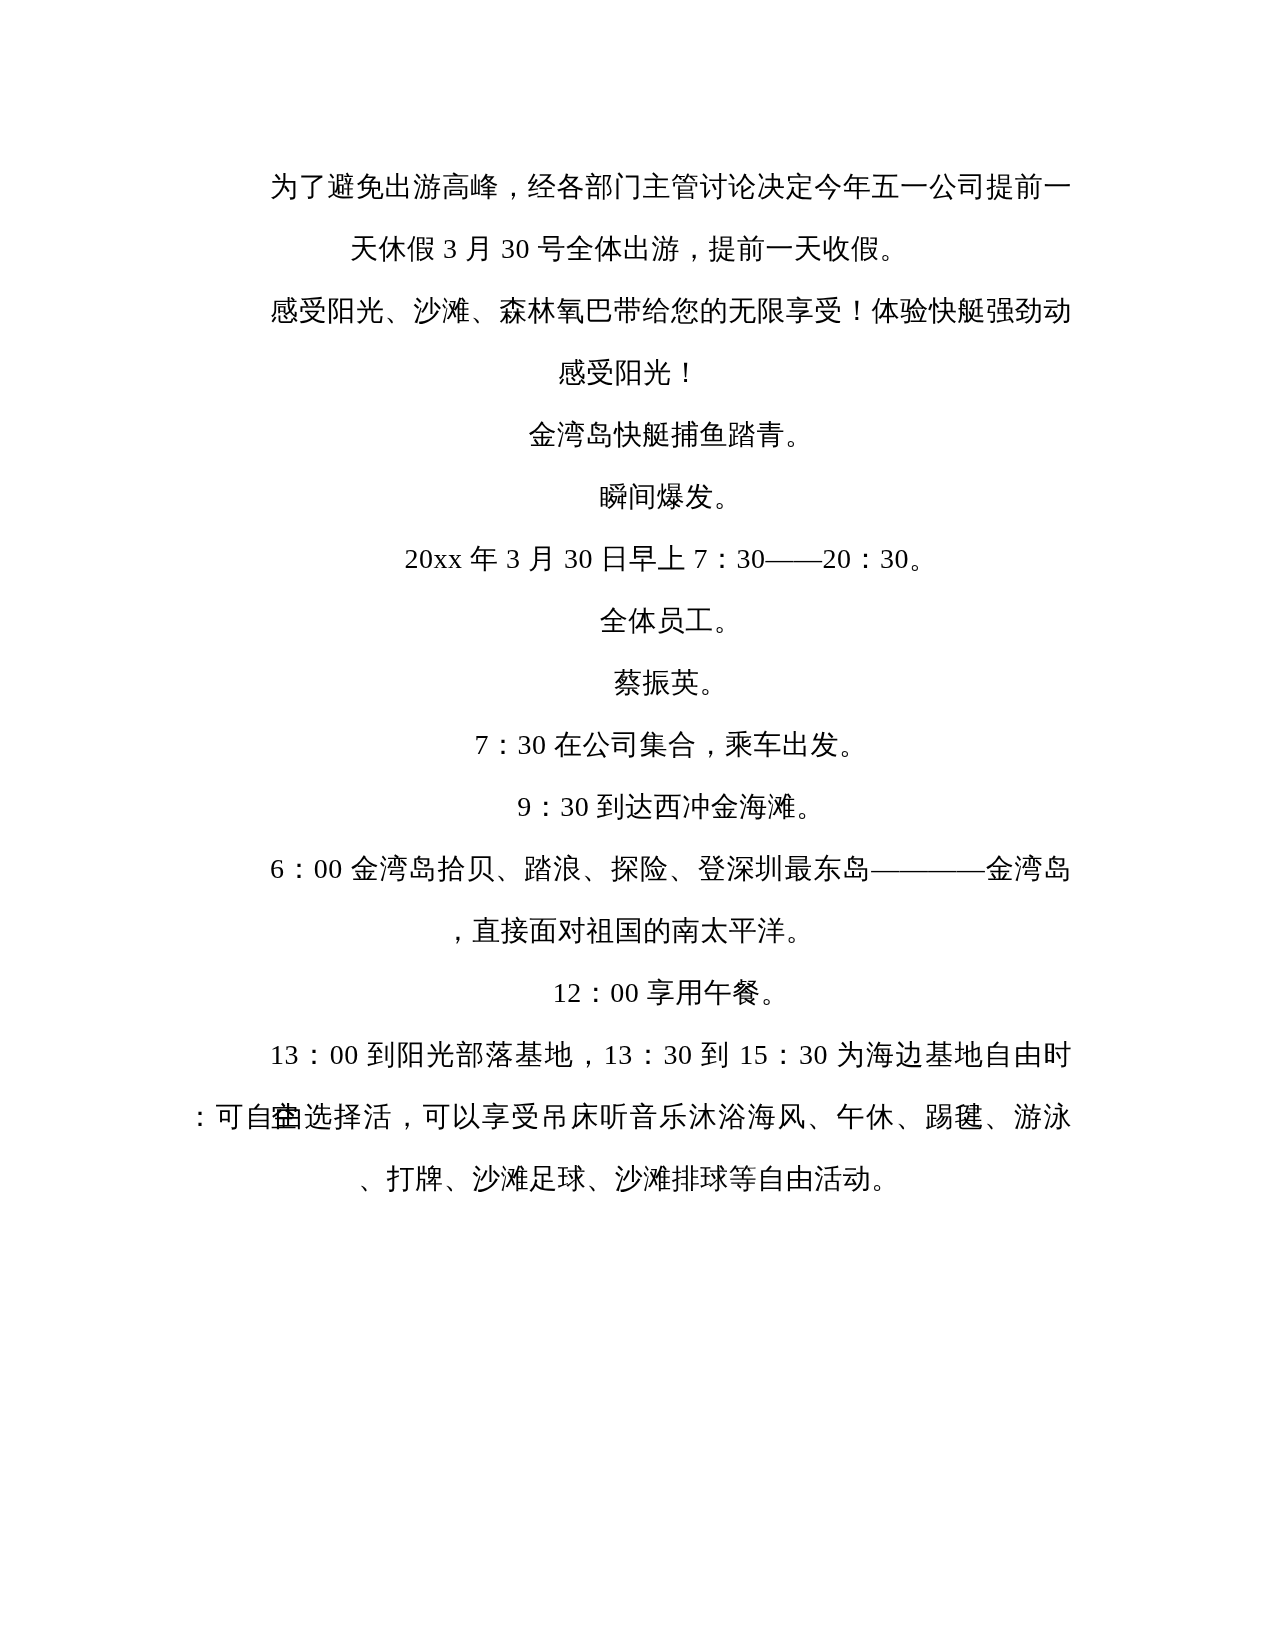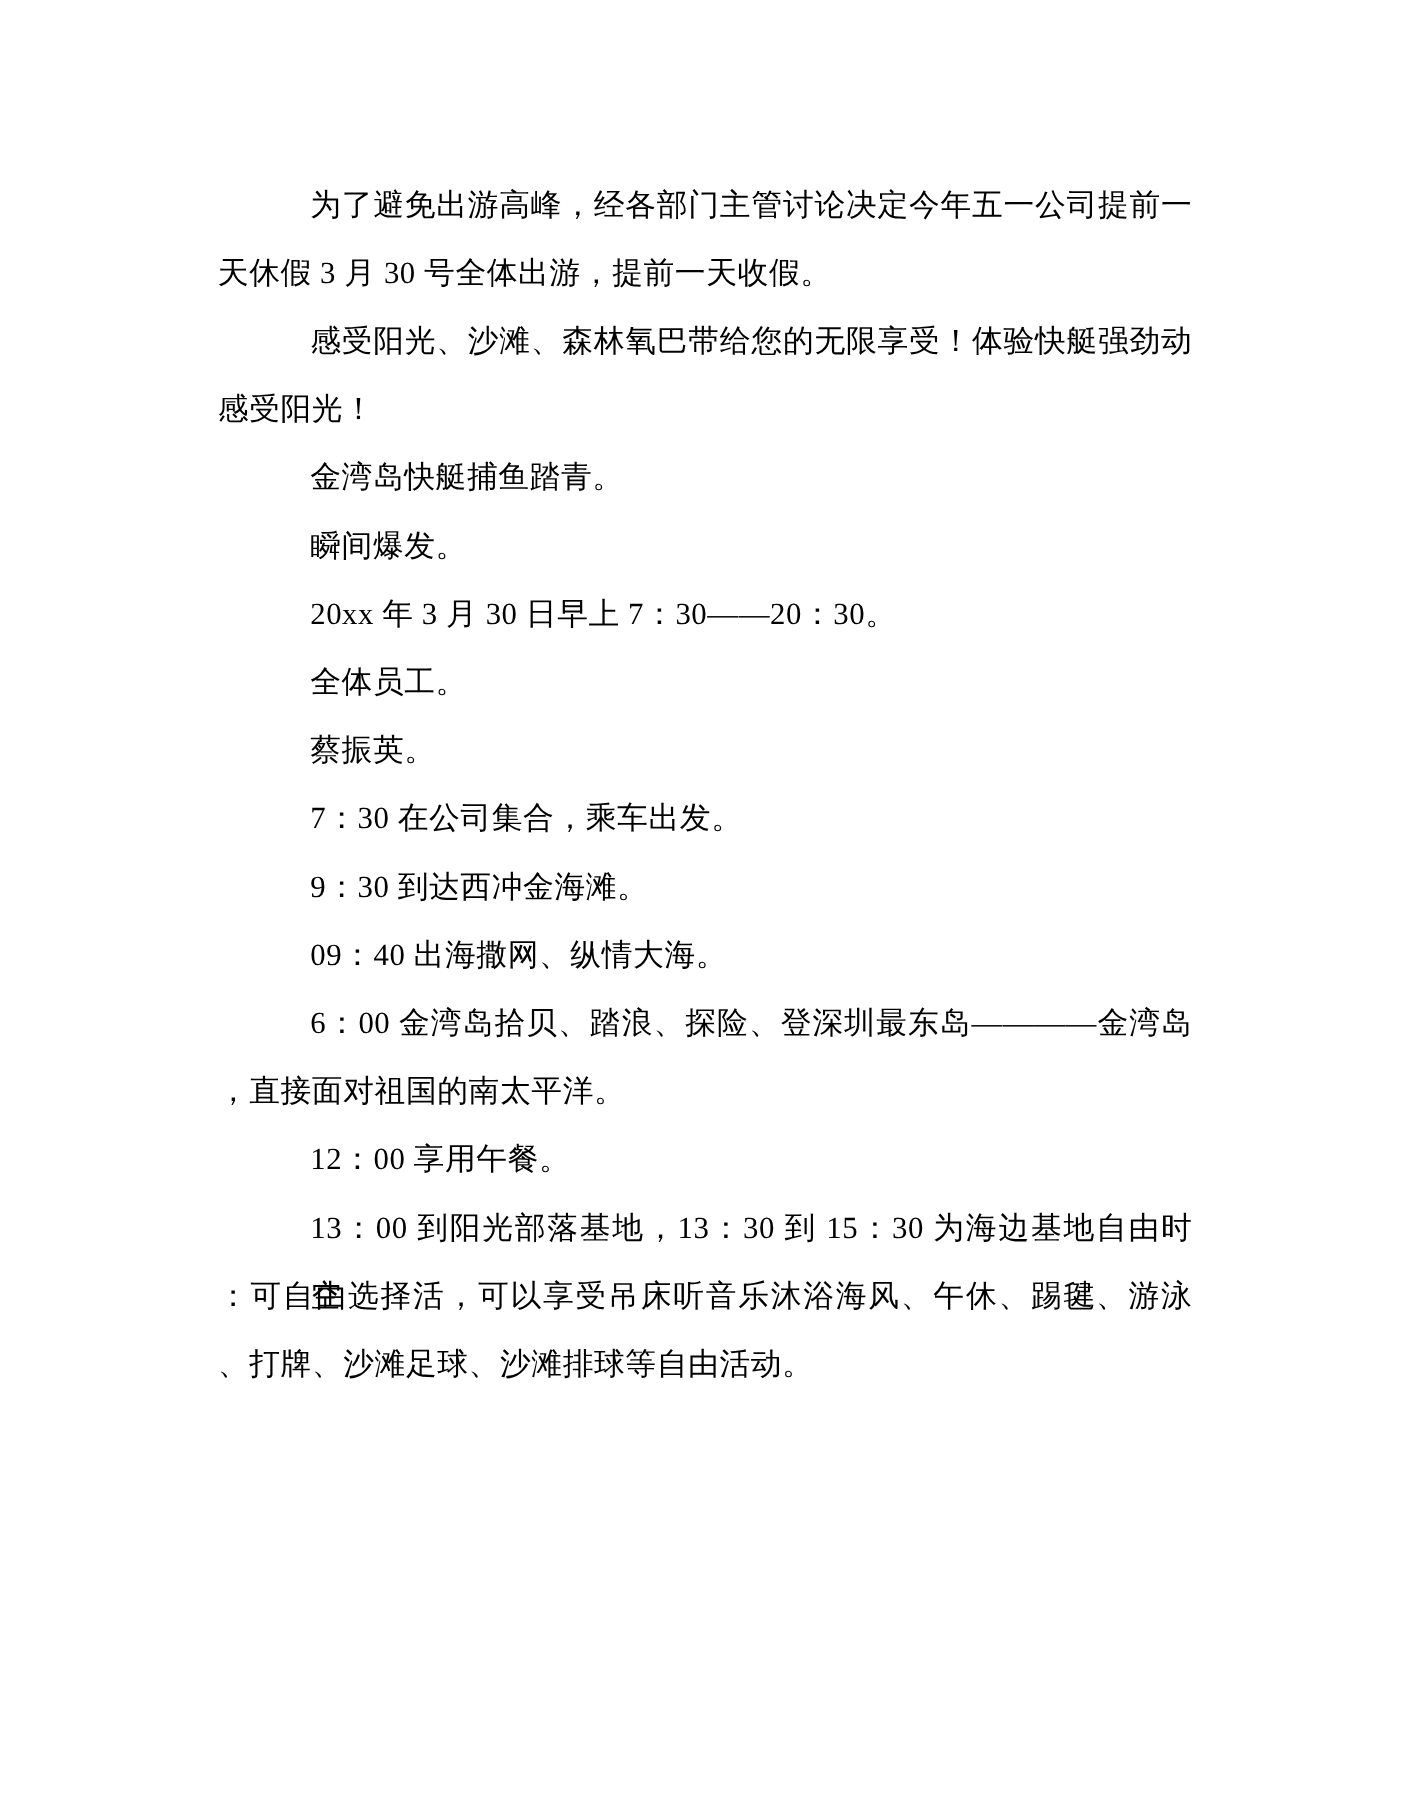--- a/index.html
+++ b/index.html
@@ -11,31 +11,31 @@
     position: relative;
     width: 1275px;
     height: 1650px;
     background: #ffffff;
     overflow: hidden;
     font-family: "Liberation Serif", "DejaVu Serif", serif;
     color: #000000;
   }
   .text-block {
     position: absolute;
-    left: 198px;
+    left: 186px;
     top: 156px;
     width: 886px;
     font-size: 28px;
     line-height: 62px;
     letter-spacing: 0.5px;
   }
   .line {
     height: 62px;
     white-space: pre-wrap;
-    text-align: left;
+    text-align: center;
   }
   .line.justify {
     text-align: justify;
     text-align-last: justify;
   }
   .line.indent {
     padding-left: 84px;
   }
   .line.justify.indent {
     
@@ -51,21 +51,20 @@
       <div class="line">天休假 3 月 30 号全体出游，提前一天收假。</div>
       <div class="line indent justify">感受阳光、沙滩、森林氧巴带给您的无限享受！体验快艇强劲动</div>
       <div class="line">感受阳光！</div>
       <div class="line indent">金湾岛快艇捕鱼踏青。</div>
       <div class="line indent">瞬间爆发。</div>
       <div class="line indent">20xx 年 3 月 30 日早上 7：30——20：30。</div>
       <div class="line indent">全体员工。</div>
       <div class="line indent">蔡振英。</div>
       <div class="line indent">7：30 在公司集合，乘车出发。</div>
       <div class="line indent">9：30 到达西冲金海滩。</div>
-      <div class="line indent">09：40 出海撒网、纵情大海。</div>
       <div class="line indent justify">6：00 金湾岛拾贝、踏浪、探险、登深圳最东岛————金湾岛</div>
       <div class="line">，直接面对祖国的南太平洋。</div>
       <div class="line indent">12：00 享用午餐。</div>
       <div class="line indent justify">13：00 到阳光部落基地，13：30 到 15：30 为海边基地自由时空</div>
       <div class="line justify">：可自由选择活，可以享受吊床听音乐沐浴海风、午休、踢毽、游泳</div>
       <div class="line">、打牌、沙滩足球、沙滩排球等自由活动。</div>
     </div>
 </div>
 
 </body></html>

